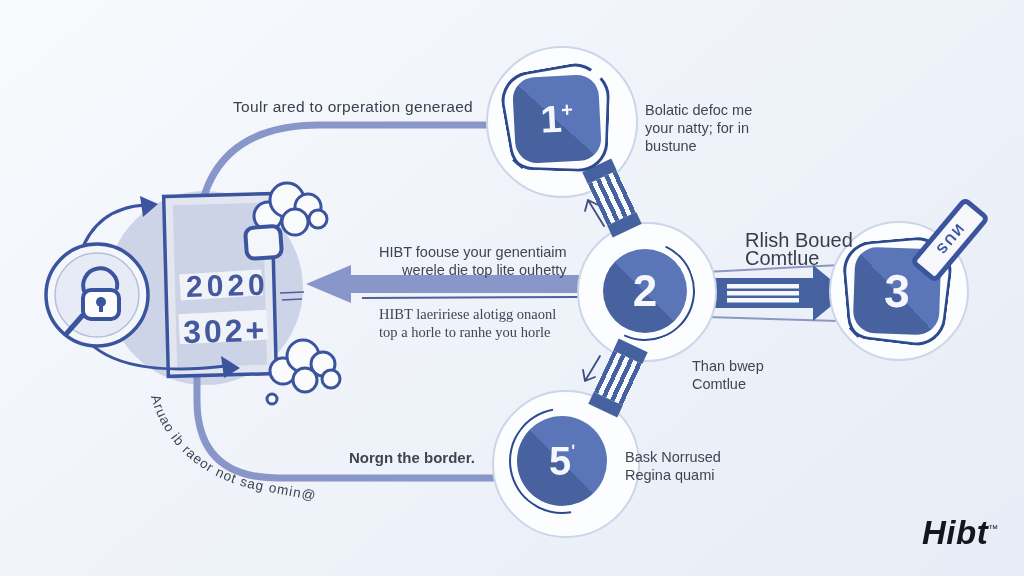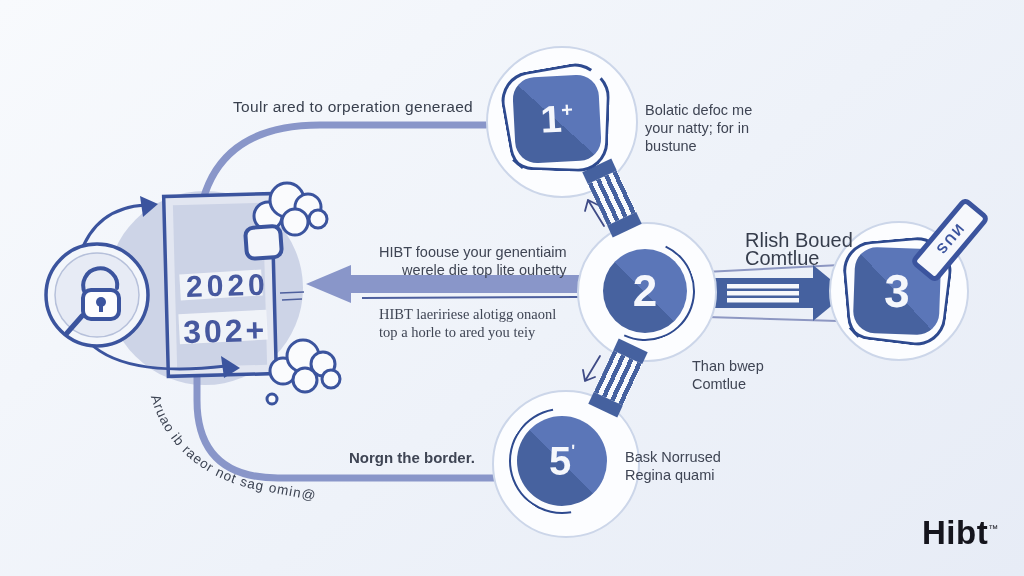--- a/index.html
+++ b/index.html
@@ -48,21 +48,21 @@
   .top-label { left:233px; top:98px; font-size:15.5px; color:#383f4d; letter-spacing:.3px; }
   .note-step1 { left:645px; top:84px;margin-top:17px; }
   .note-mid-a { left:379px; top:243px;text-align:right; }
   .note-mid-b { left:379px; top:305px;font-family:Liberation Serif, serif; }
   .note-flow23 { left:745px; top:231px; color:#363d4c; font-size:20px; }
   .note-flow25 { left:692px; top:357px; }
   .note-step5 { left:625px; top:448px; }
   .bottom-label { left:349px; top:449px; font-size:15px;font-weight:bold; }
 
   .logo { position:absolute; left:922px; top:514px; z-index:5;
-          font-weight:bold; font-size:33px; color:#15151d; letter-spacing:.5px; }
+          font-weight:bold; font-size:33px; color:#15151d; letter-spacing:.5px;font-style:italic; }
   .logo .tm { font-size:10px; vertical-align:super; font-weight:normal; }
 </style>
 </head>
 <body>
 
 <div class="stage">
 
   <svg class="layer" width="1024" height="576" viewBox="0 0 1024 576">
 
     <ellipse cx="205" cy="288" rx="98" ry="97" fill="#cdd4e7"></ellipse>
@@ -183,21 +183,21 @@
     <div>bustune</div>
   </div>
 
   <div class="note note-mid-a">
     <div>HIBT foouse your genentiaim</div>
     <div>werele die top lite ouhetty</div>
   </div>
 
   <div class="note note-mid-b">
     <div>HIBT laeririese alotigg onaonl</div>
-    <div>top a horle to ared you teiy</div>
+    <div>top a horle to ranhe you horle</div>
   </div>
 
   <div class="note note-flow23">
     <div>Rlish Boued</div>
     <div>Comtlue</div>
   </div>
 
   <div class="note note-flow25">
     <div>Than bwep</div>
     <div>Comtlue</div>

